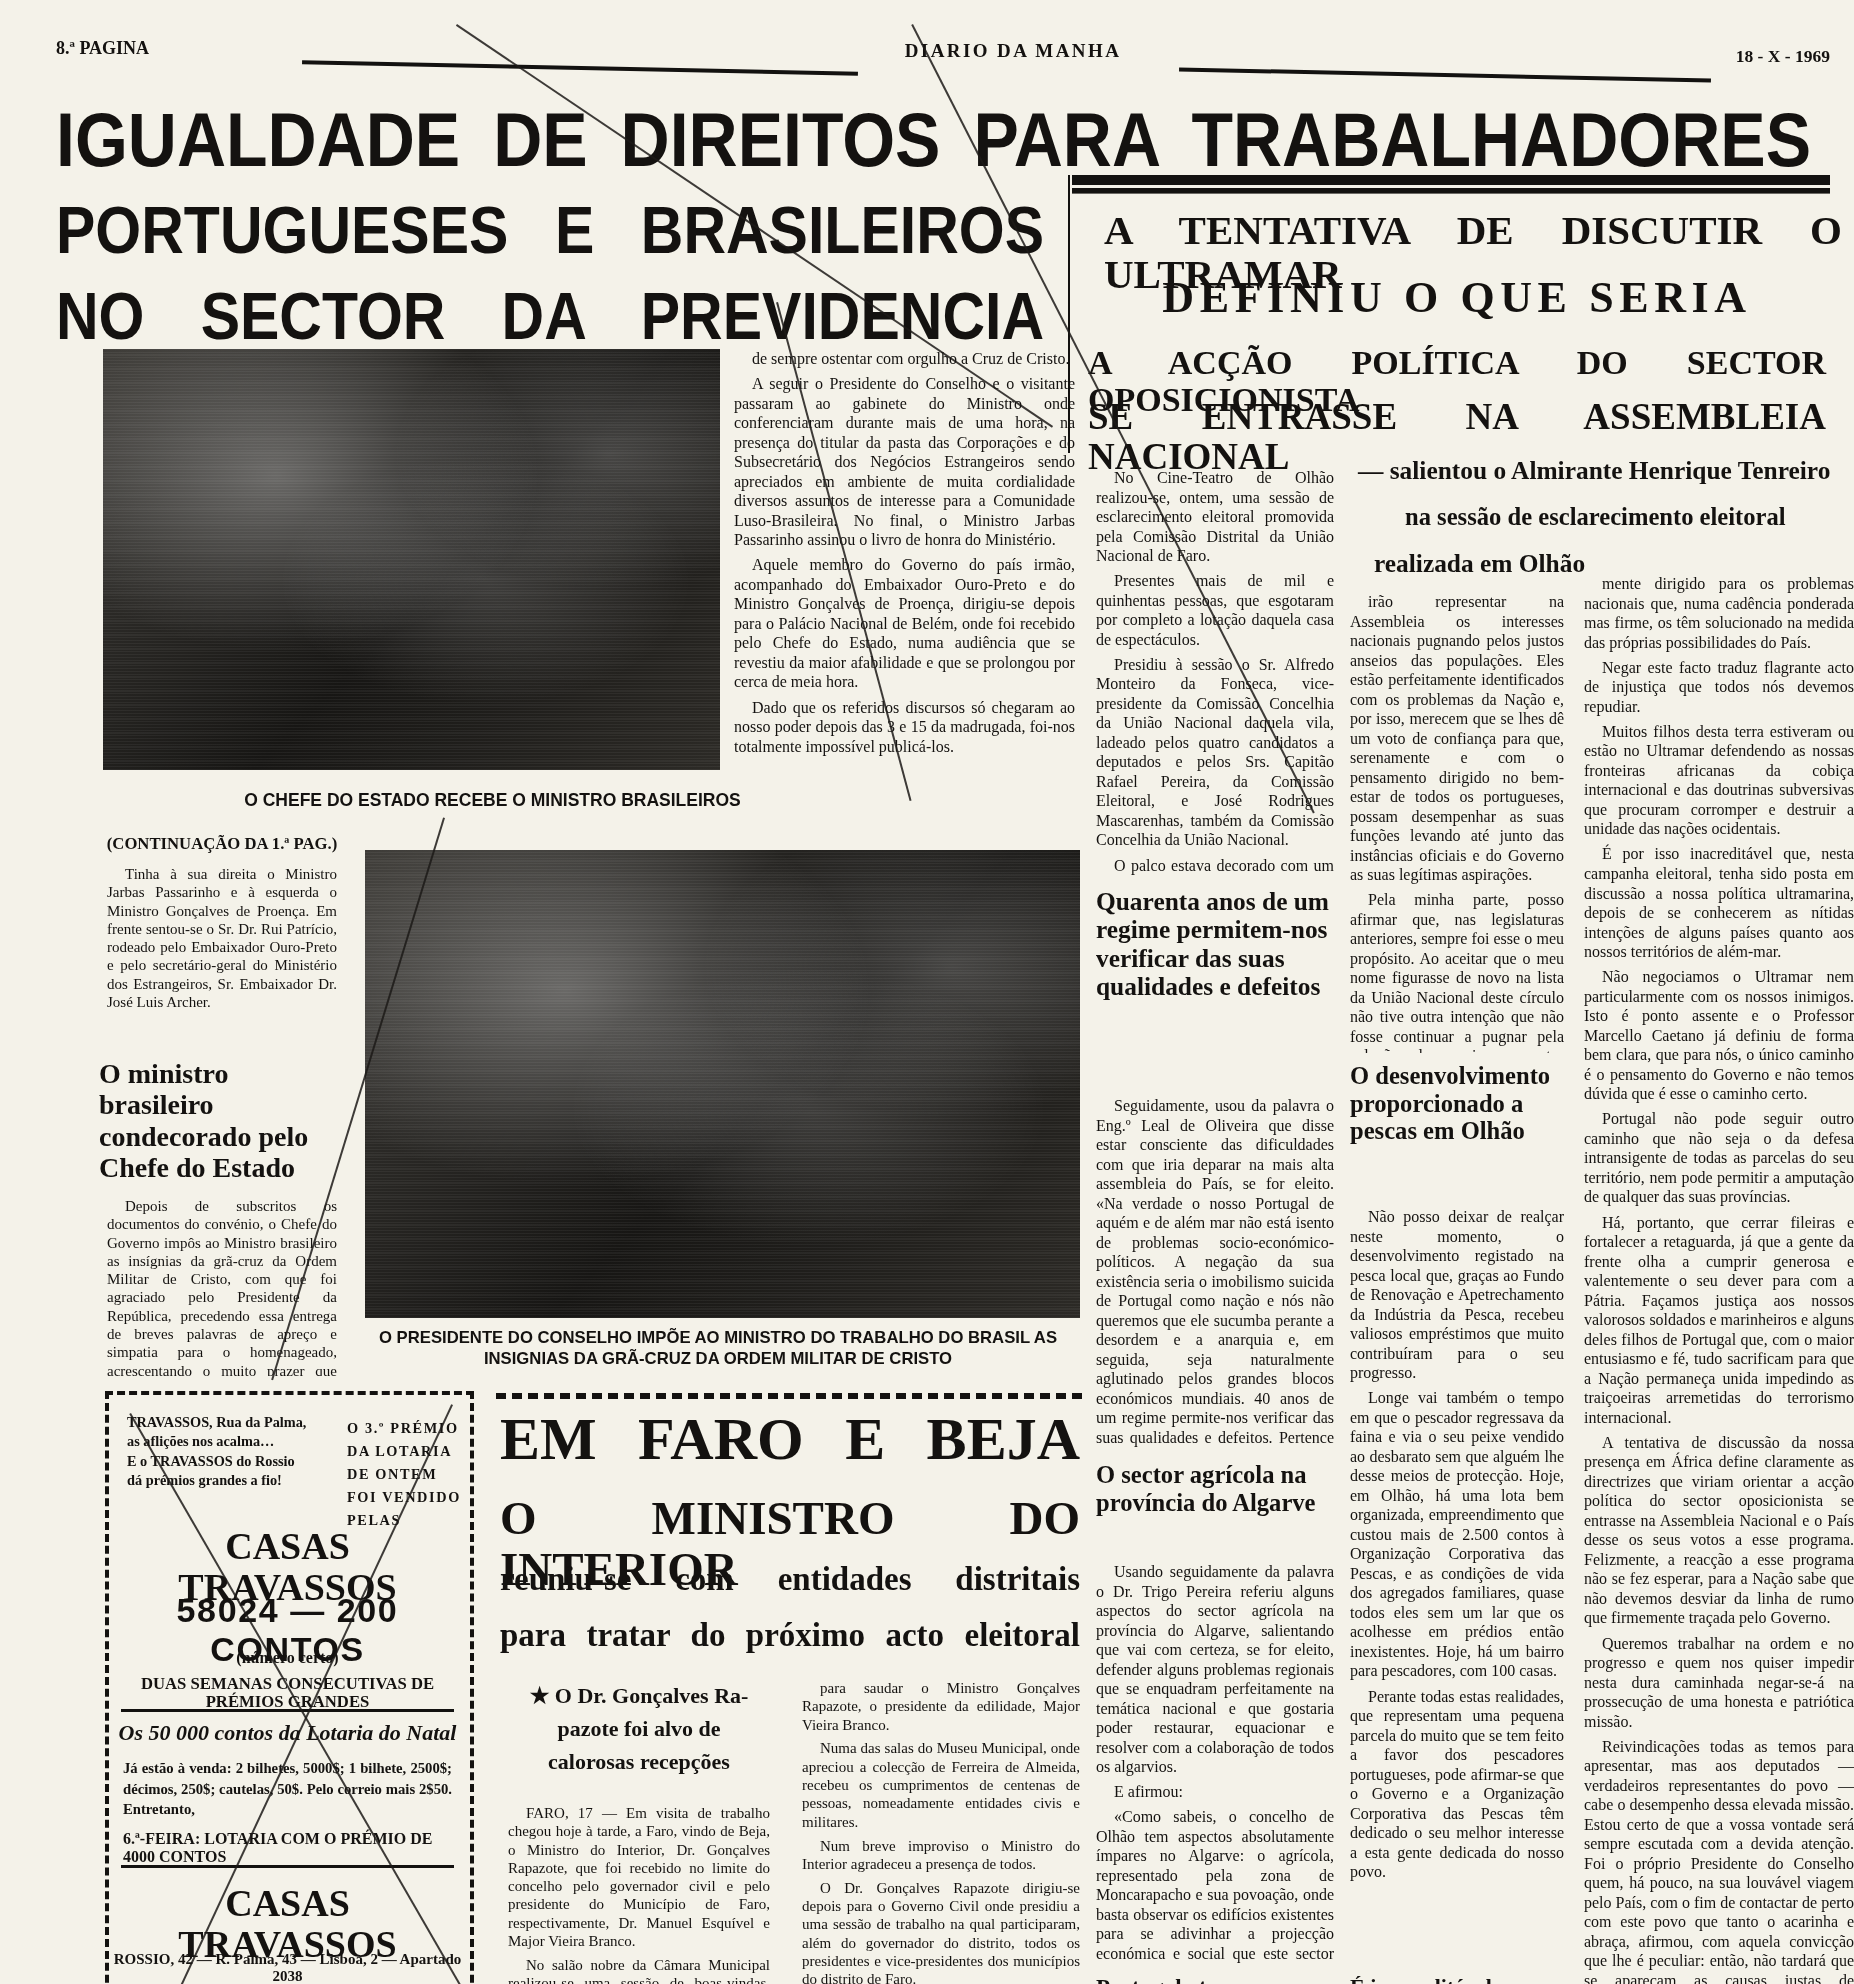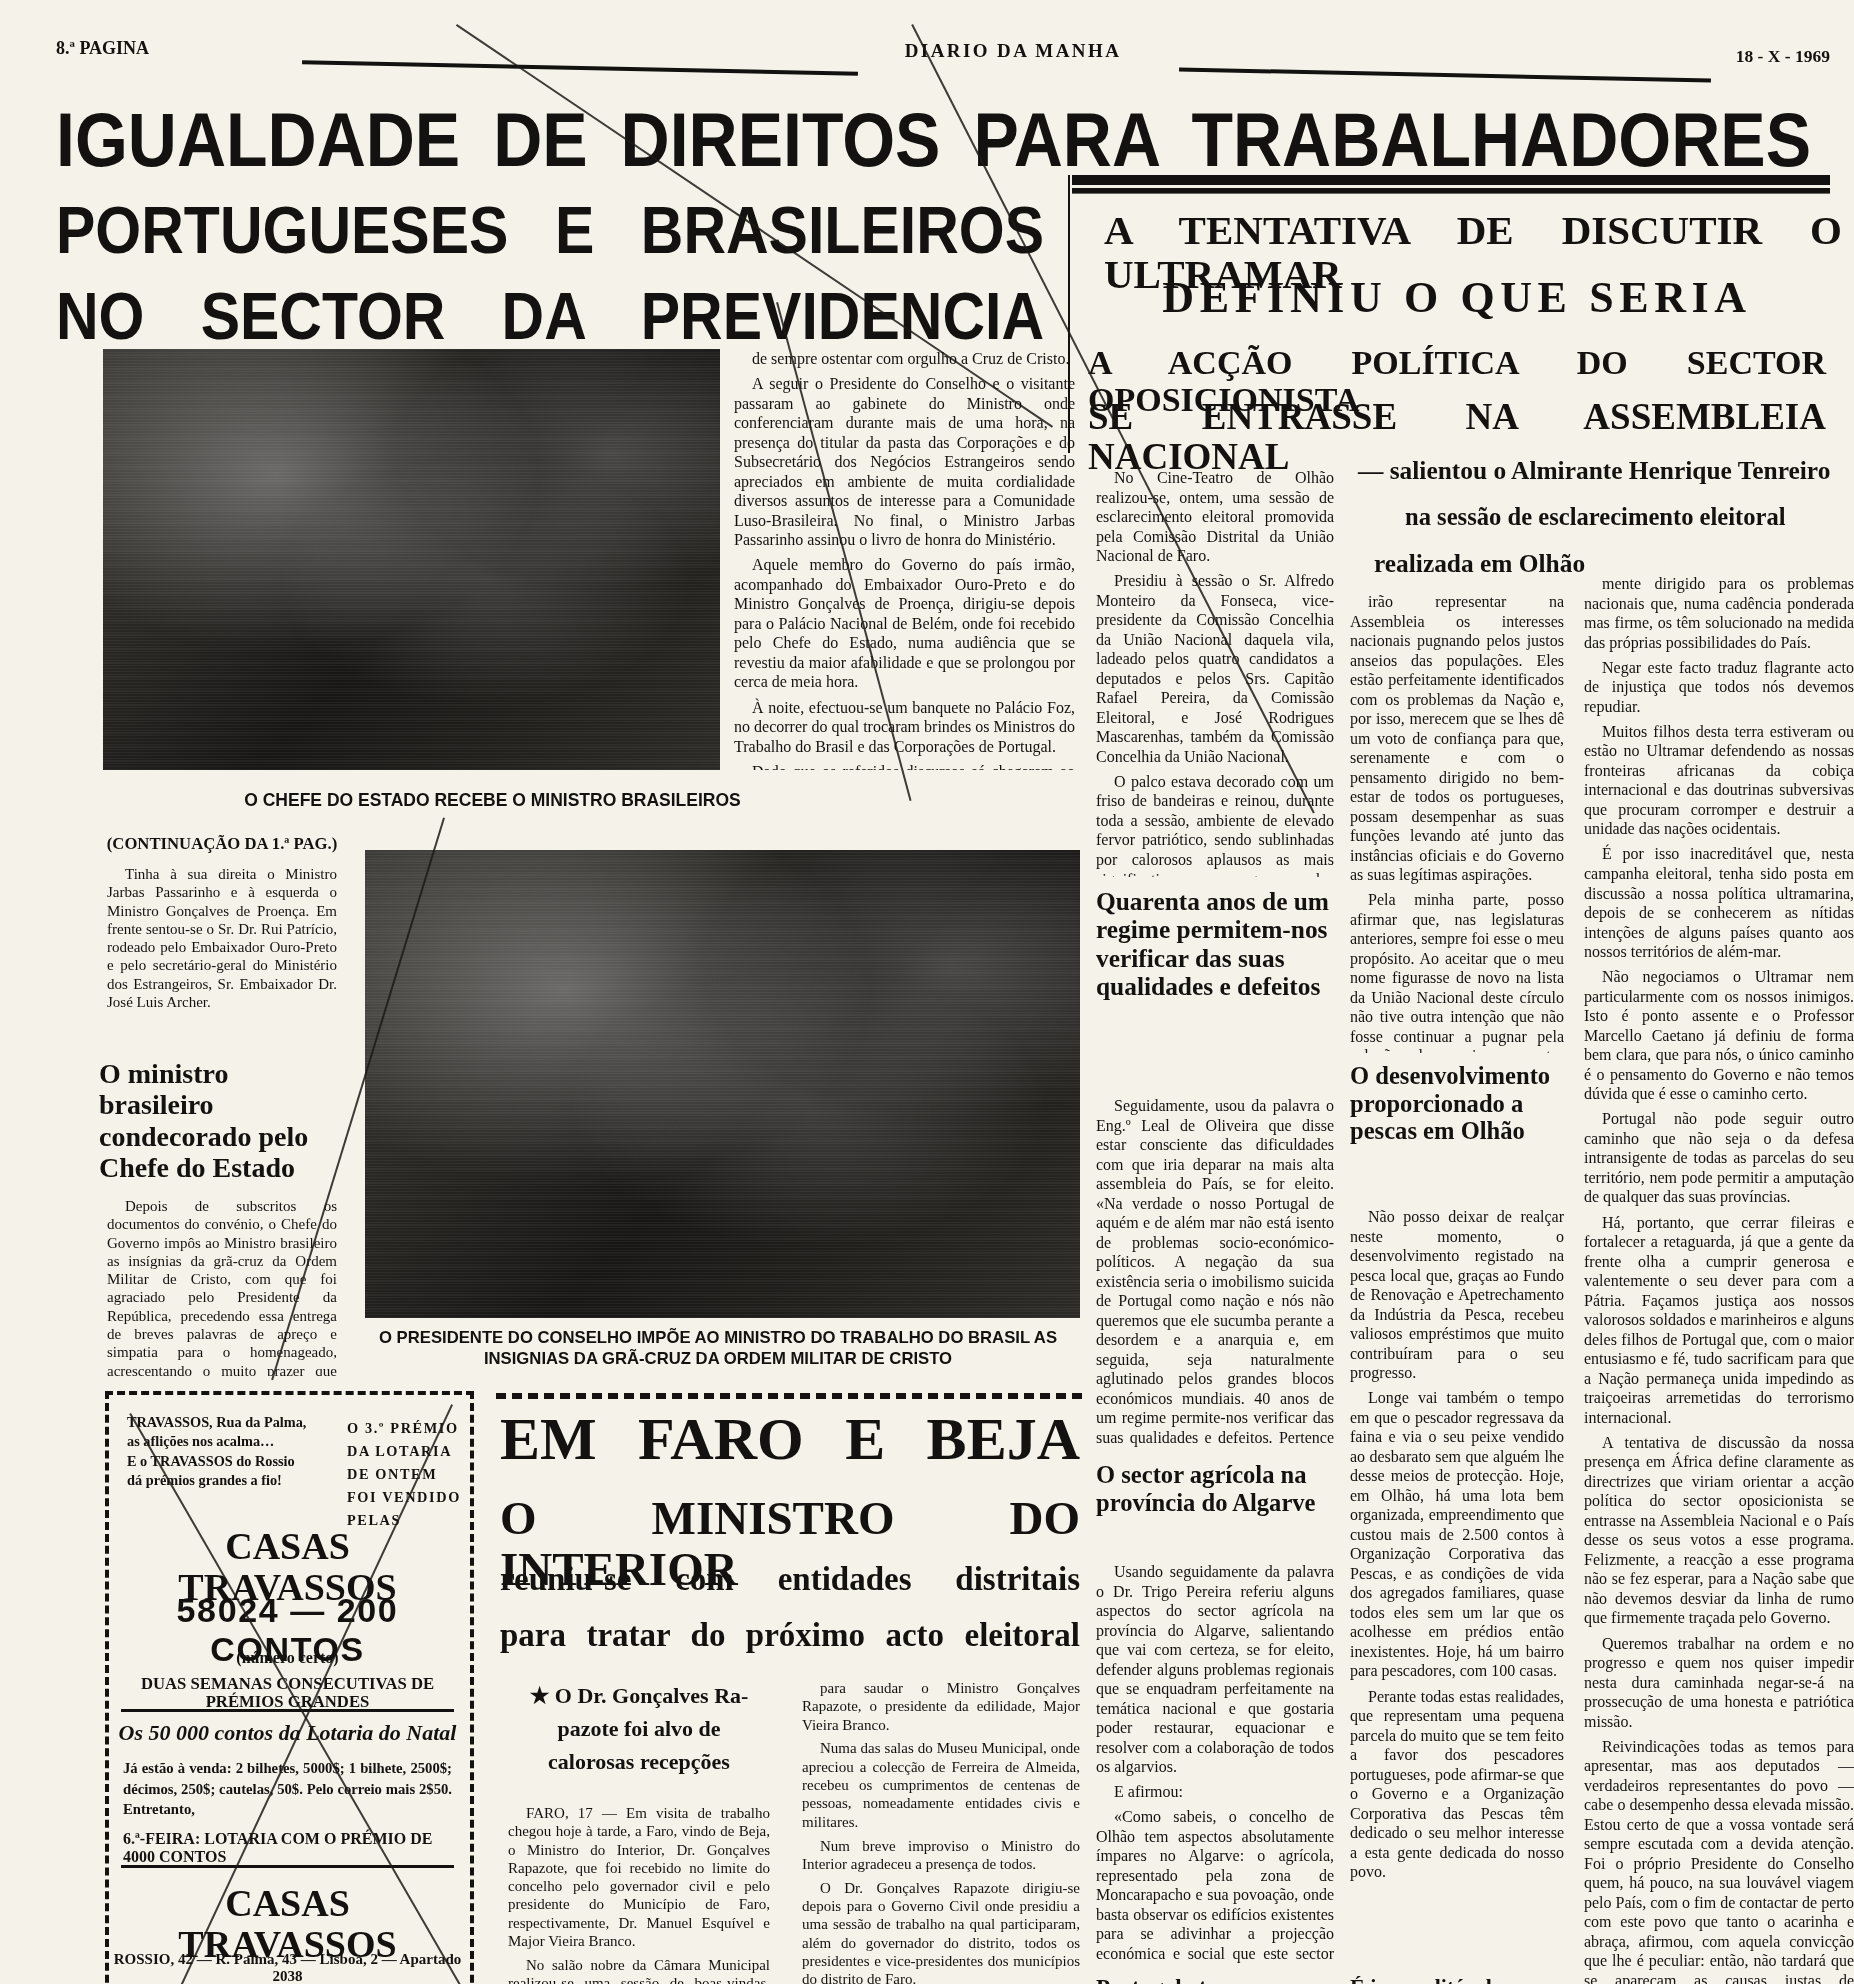--- a/index.html
+++ b/index.html
@@ -41,21 +41,20 @@
 
   <div class="abs headline-big jlast" style="left:56px;top:101px;width:1755px;font-size:68px;transform:scaleY(1.12);transform-origin:top left;">IGUALDADE DE DIREITOS PARA TRABALHADORES</div>
   <div class="abs headline-big jlast" style="left:56px;top:198px;width:988px;font-size:59px;transform:scaleY(1.12);transform-origin:top left;">PORTUGUESES E BRASILEIROS</div>
   <div class="abs headline-big jlast" style="left:56px;top:284px;width:988px;font-size:59px;transform:scaleY(1.12);transform-origin:top left;">NO SECTOR DA PREVIDENCIA</div>
 
   <div class="photo" style="left:103px;top:349px;width:617px;height:421px;"></div>
   <div class="col bodycol" style="left:734px;top:349px;width:341px;height:421px;">
       <p class="para">de sempre ostentar com orgulho a Cruz de Cristo.</p>
       <p class="para">A seguir o Presidente do Conselho e o visitante passaram ao gabinete do Ministro onde conferenciaram durante mais de uma hora, na presença do titular da pasta das Corporações e do Subsecretário dos Negócios Estrangeiros sendo apreciados em ambiente de muita cordialidade diversos assuntos de interesse para a Comunidade Luso-Brasileira. No final, o Ministro Jarbas Passarinho assinou o livro de honra do Ministério.</p>
       <p class="para">Aquele membro do Governo do país irmão, acompanhado do Embaixador Ouro-Preto e do Ministro Gonçalves de Proença, dirigiu-se depois para o Palácio Nacional de Belém, onde foi recebido pelo Chefe do Estado, numa audiência que se revestiu da maior afabilidade e que se prolongou por cerca de meia hora.</p>
-      <p class="para">À noite, efectuou-se um banquete no Palácio Foz, no decorrer do qual trocaram brindes os Ministros do Trabalho do Brasil e das Corporações de Portugal.</p>
       <p class="para">Dado que os referidos discursos só chegaram ao nosso poder depois das 3 e 15 da madrugada, foi-nos totalmente impossível publicá-los.</p>
     </div>
   <div class="abs caption" style="left:183px;top:790px;width:619px;font-size:17.5px;">O CHEFE DO ESTADO RECEBE O MINISTRO BRASILEIROS</div>
 
   <div class="abs center" style="left:99px;top:834px;width:246px;font-size:16.7px;font-weight:bold;">(CONTINUAÇÃO DA 1.ª PAG.)</div>
   <div class="col smallcol" style="left:107px;top:865px;width:230px;height:187px;">
       <p class="para">Tinha à sua direita o Ministro Jarbas Passarinho e à esquerda o Ministro Gonçalves de Proença. Em frente sentou-se o Sr. Dr. Rui Patrício, rodeado pelo Embaixador Ouro-Preto e pelo secretário-geral do Ministério dos Estrangeiros, Sr. Embaixador Dr. José Luis Archer.</p>
     </div>
   <div class="abs colhead" style="left:99px;top:1058px;width:246px;height:127px;font-size:28px;">O ministro brasileiro condecorado pelo Chefe do Estado</div>
   <div class="col smallcol" style="left:107px;top:1197px;width:230px;height:179px;">
@@ -71,20 +70,21 @@
   <div class="abs serifhead center" style="left:1088px;top:274px;width:738px;font-size:44px;letter-spacing:5.6px;">DEFINIU O QUE SERIA</div>
   <div class="abs serifhead jlast" style="left:1088px;top:345px;width:738px;font-size:34px;">A ACÇÃO POLÍTICA DO SECTOR OPOSICIONISTA</div>
   <div class="abs serifhead jlast" style="left:1088px;top:397px;width:738px;font-size:37px;">SE ENTRASSE NA ASSEMBLEIA NACIONAL</div>
 
   <div class="abs serifhead" style="left:1358px;top:457px;width:496px;font-size:25.4px;">— salientou o Almirante Henrique Tenreiro</div>
   <div class="abs serifhead" style="left:1405px;top:504px;width:449px;font-size:24.6px;">na sessão de esclarecimento eleitoral</div>
   <div class="abs serifhead" style="left:1374px;top:550px;width:357px;font-size:25.4px;">realizada em Olhão</div>
 
   <div class="col bodycol" style="left:1096px;top:468px;width:238px;height:409px;">
       <p class="para">No Cine-Teatro de Olhão realizou-se, ontem, uma sessão de esclarecimento eleitoral promovida pela Comissão Distrital da União Nacional de Faro.</p>
+      <p class="para">Presentes mais de mil e quinhentas pessoas, que esgotaram por completo a lotação daquela casa de espectáculos.</p>
       <p class="para">Presidiu à sessão o Sr. Alfredo Monteiro da Fonseca, vice-presidente da Comissão Concelhia da União Nacional daquela vila, ladeado pelos quatro candidatos a deputados e pelos Srs. Capitão Rafael Pereira, da Comissão Eleitoral, e José Rodrigues Mascarenhas, também da Comissão Concelhia da União Nacional.</p>
       <p class="para">O palco estava decorado com um friso de bandeiras e reinou, durante toda a sessão, ambiente de elevado fervor patriótico, sendo sublinhadas por calorosos aplausos as mais significativas passagens dos discursos proferidos pelos oradores.</p>
     </div>
   <div class="abs colhead" style="left:1096px;top:887px;width:238px;height:191px;font-size:25.4px;">Quarenta anos de um regime permitem-nos verificar das suas qualidades e defeitos</div>
   <div class="col bodycol" style="left:1096px;top:1096px;width:238px;height:353px;">
       <p class="para">Seguidamente, usou da palavra o Eng.º Leal de Oliveira que disse estar consciente das dificuldades com que iria deparar na mais alta assembleia do País, se for eleito. «Na verdade o nosso Portugal de aquém e de além mar não está isento de problemas socio-económico-políticos. A negação da sua existência seria o imobilismo suicida de Portugal como nação e nós não queremos que ele sucumba perante a desordem e a anarquia e, em seguida, seja naturalmente aglutinado pelos grandes blocos económicos mundiais. 40 anos de um regime permite-nos verificar das suas qualidades e defeitos. Pertence a nós agora, geração dos 40 aos 50, que crescemos na ordem sócio-política vigente e sentimos também alguns dos seus inconvenientes, a responsabilidade da sua adaptação às necessidades actuais. É isso que pretendo fazer; é isso que Marcello Caetano está pretendendo continuar a fazer.»</p>
     </div>
   <div class="abs colhead" style="left:1096px;top:1461px;width:238px;height:87px;font-size:24.6px;">O sector agrícola na província do Algarve</div>
   <div class="col bodycol" style="left:1096px;top:1562px;width:238px;height:401px;">
       <p class="para">Usando seguidamente da palavra o Dr. Trigo Pereira referiu alguns aspectos do sector agrícola na província do Algarve, salientando que vai com certeza, se for eleito, defender alguns problemas regionais que se enquadram perfeitamente na temática nacional e que gostaria poder restaurar, equacionar e resolver com a colaboração de todos os algarvios.</p>

